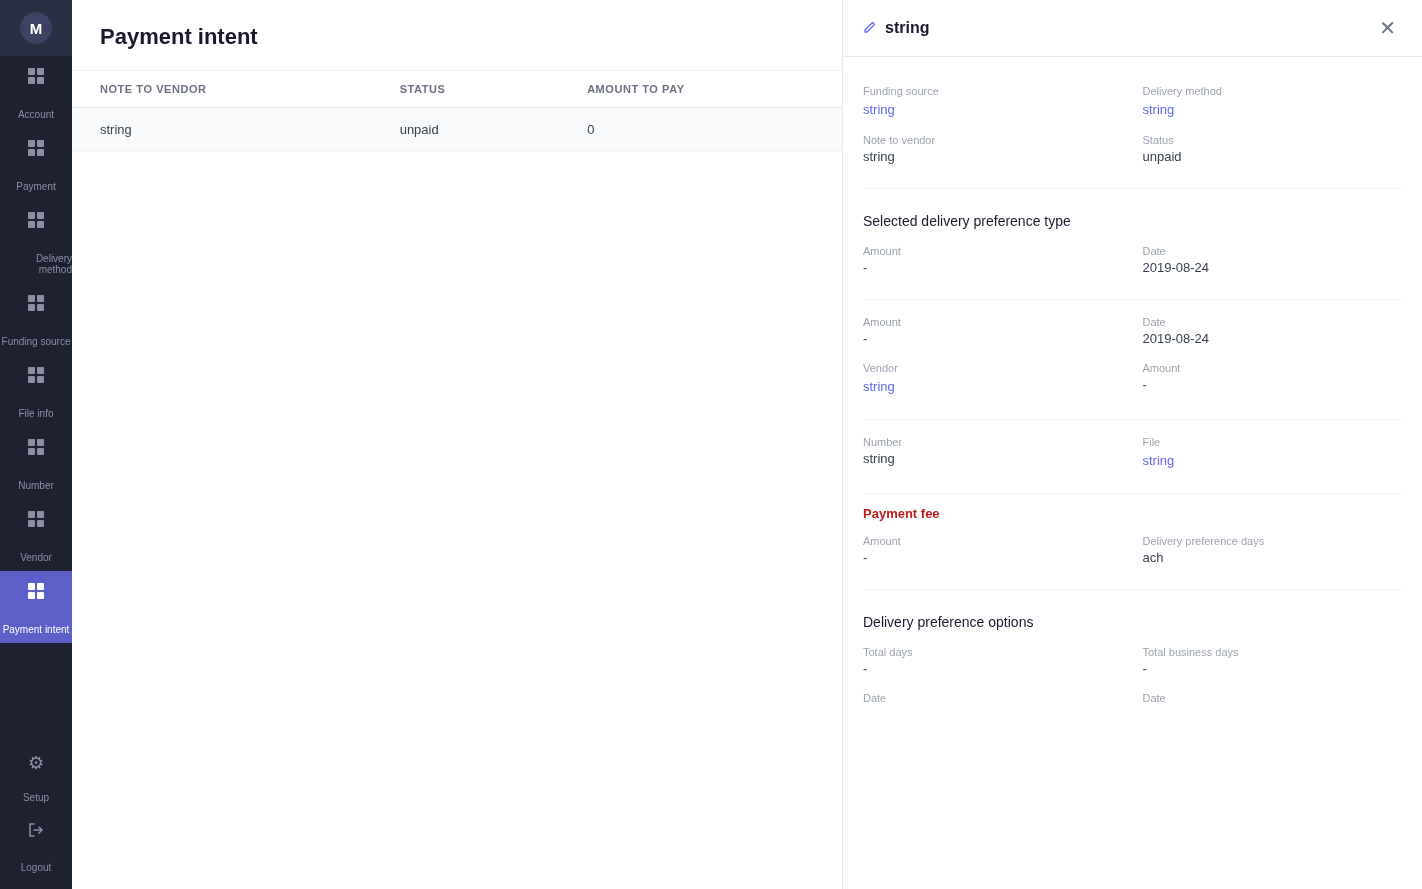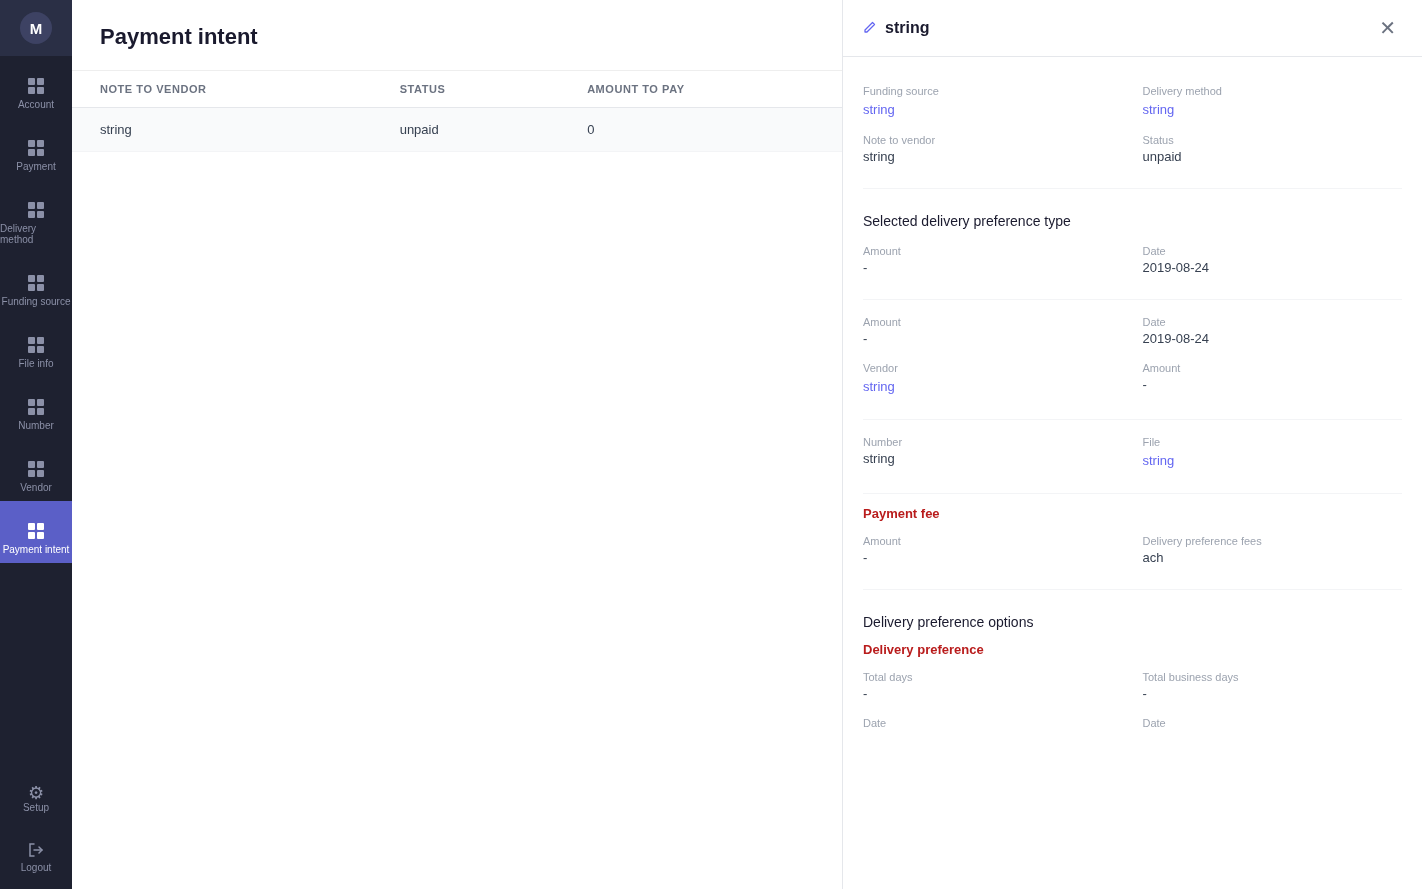--- a/index.html
+++ b/index.html
@@ -41,26 +41,26 @@
       flex-direction: column;
       align-items: center;
       width: 100%;
       flex: 1;
     }
     .sidebar-item {
       width: 100%;
       display: flex;
       flex-direction: column;
       align-items: center;
-      padding: 20px 0 8px;
+      padding: 10px 0 8px;
       cursor: pointer;
       color: #8b90a7;
       font-size: 10px;
-      gap: 0;
-      text-align: left;
+      gap: 20px;
+      text-align: right;
     }
     .sidebar-item.active { background: #5b5fc7; color: #fff; }
     .sidebar-item .icon {
       font-size: 18px;
       line-height: 1;
     }
     .sidebar-bottom {
       display: flex;
       flex-direction: column;
       align-items: center;
@@ -447,30 +447,29 @@
     <div class="divider"></div>
 
 
     <div class="subsection-title">Payment fee</div>
     <div class="detail-grid">
       <div class="detail-field">
         <div class="field-label">Amount</div>
         <div class="field-value">-</div>
       </div>
       <div class="detail-field">
-        <div class="field-label">Delivery preference fees</div>
+        <div class="field-label">Delivery preference days</div>
         <div class="field-value">ach</div>
       </div>
     </div>
 
     <div class="divider"></div>
 
     <div class="section-title">Delivery preference options</div>
 
-    <div class="subsection-title">Delivery preference</div>
     <div class="detail-grid">
       <div class="detail-field">
         <div class="field-label">Total days</div>
         <div class="field-value">-</div>
       </div>
       <div class="detail-field">
         <div class="field-label">Total business days</div>
         <div class="field-value">-</div>
       </div>
       <div class="detail-field">

